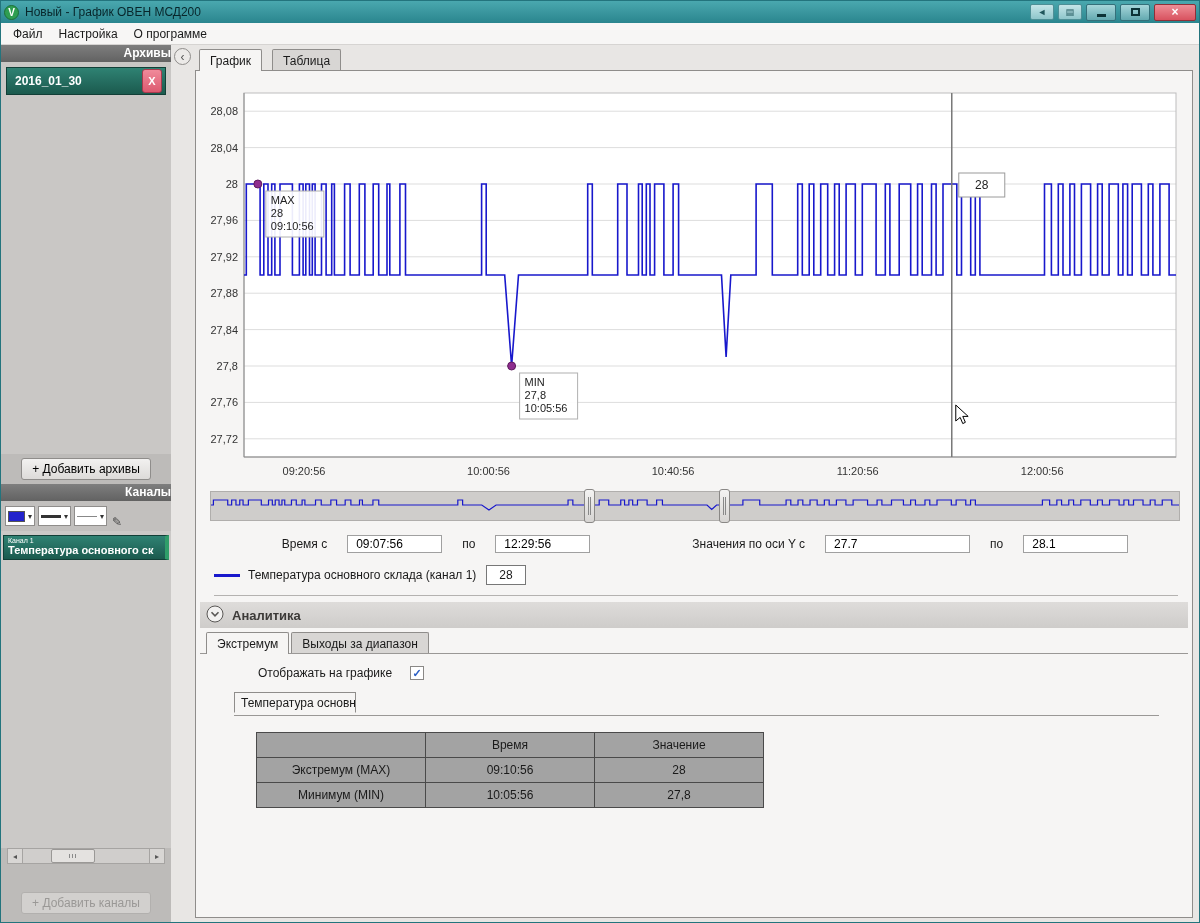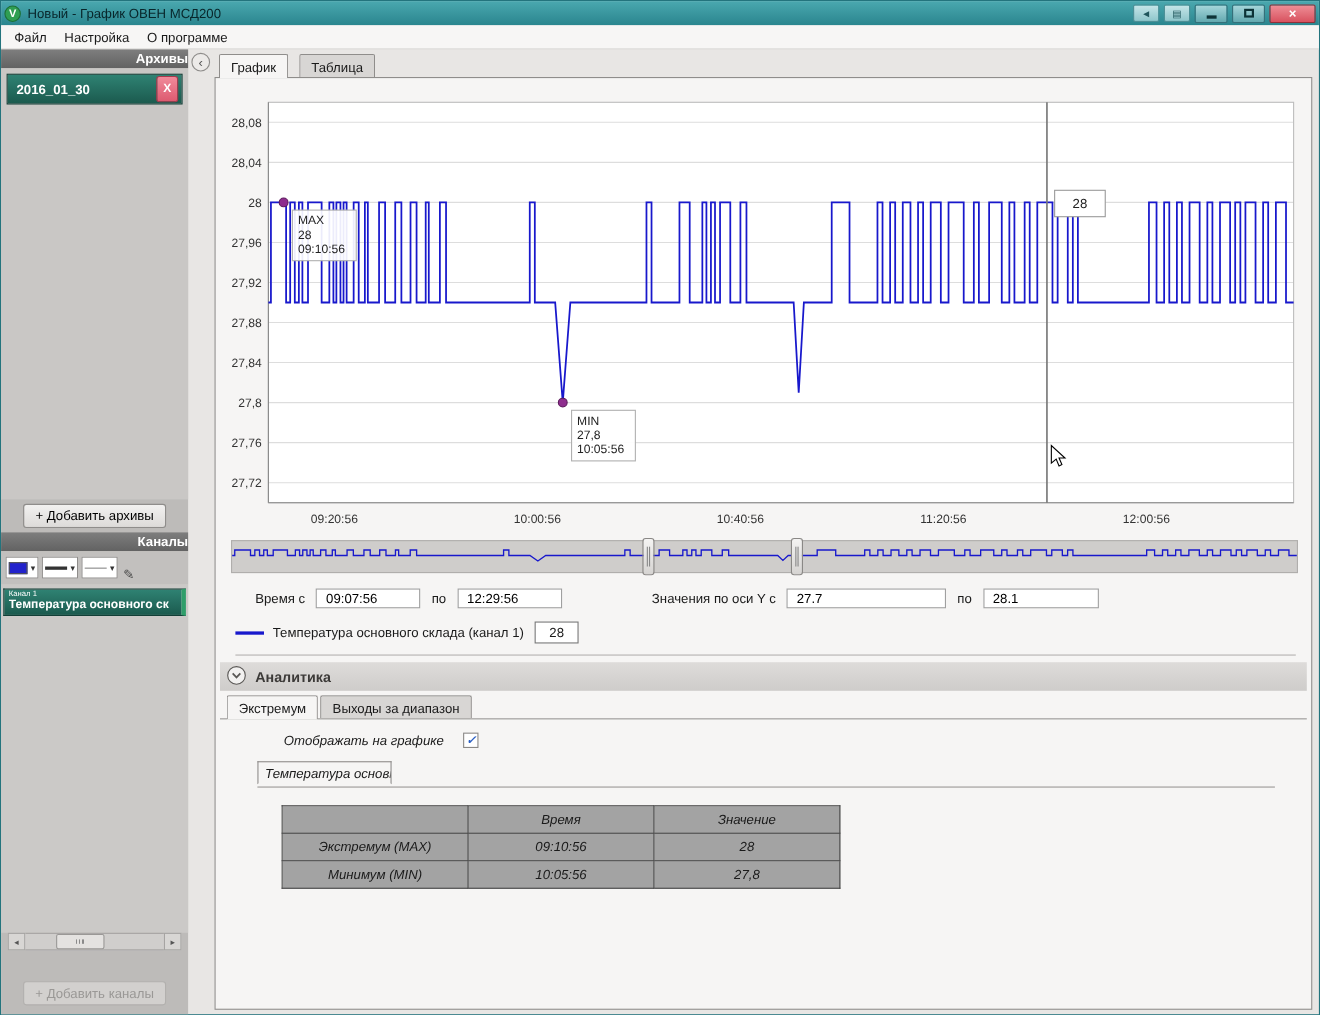--- a/index.html
+++ b/index.html
@@ -71,34 +71,34 @@
   .tab.active { background:#f6f5f4; position:relative; z-index:2; height:22px; }
   .panel { flex:1; border:1px solid #8f8d8b; background:#f6f5f4; margin-top:-1px; display:flex; flex-direction:column; min-height:0; padding:4px 4px 2px; }
   #main-chart { flex:none; margin-top:4px; display:block; }
 
   .overview { height:30px; margin:8px 8px 0 10px; background:#cfcdcb; border:1px solid #b0aeac; position:relative; flex:none; }
   .overview svg { display:block; width:100%; height:100%; }
   .ov-handle { position:absolute; top:-3px; width:11px; height:34px; background:linear-gradient(#f4f3f2,#d6d4d2);
                border:1px solid #8a8886; border-radius:3px; cursor:ew-resize; }
   .ov-handle .grip { position:absolute; left:3px; top:7px; bottom:7px; width:3px; border-left:1px solid #888; border-right:1px solid #888; }
 
-  .ctrl-row { display:flex; align-items:center; gap:10px; margin:12px 10px 0 32px; height:22px; flex:none; }
+  .ctrl-row { display:flex; align-items:center; gap:20px; margin:12px 10px 0 32px; height:22px; flex:none;justify-content:center; }
   .txt { height:18px; border:1px solid #a0a0a0; background:#fff; font-family:"Liberation Sans", sans-serif; font-size:12px; padding:0 8px; }
   .w100 { width:95px; } .w140 { width:145px; } .w110 { width:105px; }
   .gap { width:62px; }
 
   .legend-row { display:flex; align-items:center; gap:8px; margin:10px 10px 0 14px; padding-bottom:10px; border-bottom:1px solid #b4b2b0; flex:none; }
   .legend-line { width:26px; height:3px; background:#1818cc; }
   .legend-val { border:1px solid #777; background:#fff; padding:2px 12px; margin-left:2px; }
 
   .analytics { flex:1; display:flex; flex-direction:column; margin-top:6px; min-height:0; }
   .ana-header { height:26px; background:linear-gradient(#dedcda,#ceccca); display:flex; align-items:center; gap:8px; padding:0 6px; flex:none; }
   .ana-title { font-weight:bold; color:#3c3a38; font-size:13px; }
   .ana-tabs { display:flex; gap:2px; padding-left:6px; margin-top:4px; height:21px; flex:none; }
-  .ana-content { flex:1; border-top:1px solid #9a9896; padding:12px 0 0 34px; min-height:0;font-style:italic; }
+  .ana-content { flex:1; border-top:1px solid #9a9896; padding:12px 0 0 34px; min-height:0; }
   .chk-row { display:flex; align-items:center; gap:18px; padding-left:24px; }
   .checkbox { width:14px; height:14px; border:1px solid #8a8886; background:#fff; display:flex; align-items:center; justify-content:center; }
   .chk { color:#2b5fc4; font-size:11px; font-weight:bold; line-height:1; }
   .subtab-row { margin-top:12px; border-bottom:1px solid #9a9896; width:97%; }
   .subtab { display:inline-block; background:#f6f5f4; border:1px solid #8f8d8b; border-bottom:1px solid #f6f5f4; margin-bottom:-1px;
             padding:3px 6px 2px; width:122px; white-space:nowrap; overflow:hidden; }
   .ana-table { border-collapse:collapse; margin:16px 0 0 22px; }
   .ana-table th, .ana-table td { border:1px solid #4a4a4a; width:169px; height:25px; text-align:center; font-weight:normal;
                                  font-size:12px; background:#a3a3a3; }
 </style>

